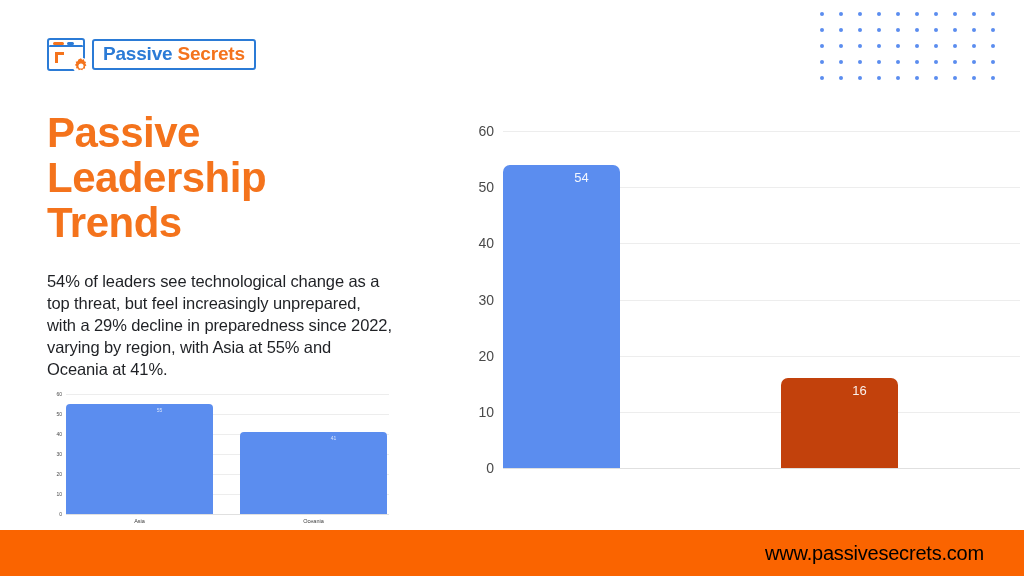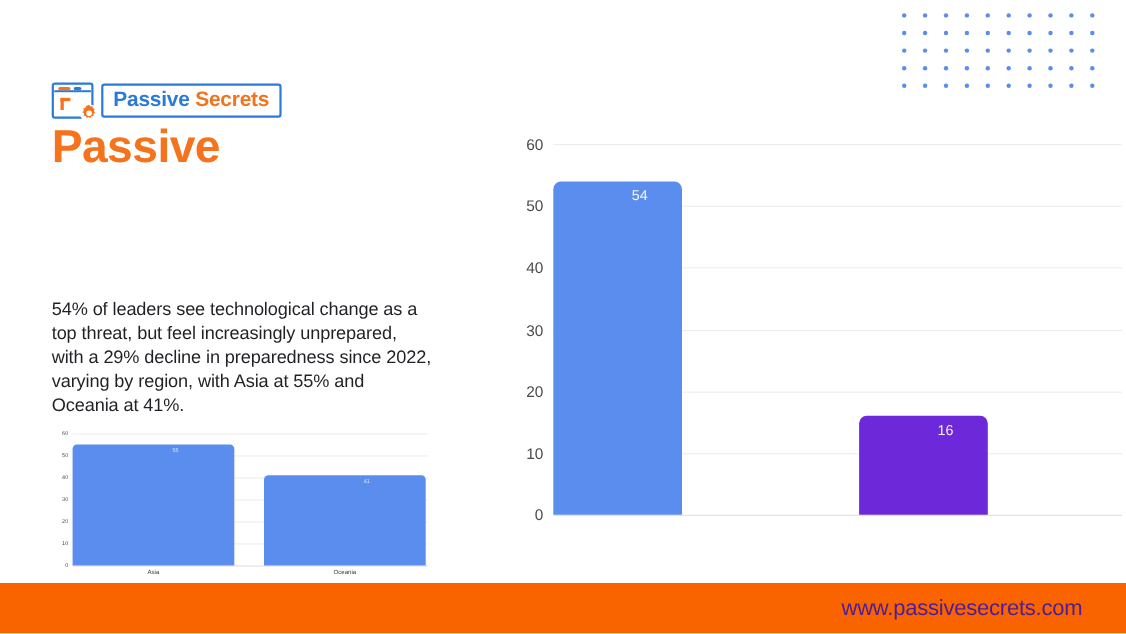--- a/index.html
+++ b/index.html
@@ -21,21 +21,21 @@
   }
   .dot-grid span {
     width:4px; height:4px; border-radius:50%;
     background:#5B8DEF;
     justify-self:center; align-self:center;
   }
 
   
   .logo {
     position:absolute; top:38px; left:47px;
-    display:flex; align-items:center; gap:7px;margin-top:37px;
+    display:flex; align-items:center; gap:7px;
   }
   .logo-mark {
     position:relative;
     width:38px; height:33px;
     border:2px solid #2B7BD6;
     border-radius:3px;
     background:#fff;
   }
   .logo-mark .bar {
     position:absolute; top:0; left:0; right:0; height:7px;
@@ -141,21 +141,21 @@
   #chart-mini .xlabel { font-size:5.5px; padding-top:4px; }
 
   
   .footer {
     position:absolute; left:0; right:0; bottom:0;
     height:46px;
     background:#FA6400;
     display:flex; align-items:center; justify-content:flex-end;
   }
   .footer .url {
-    color:#4c1d95;
+    color:#000000;
     font-size:20px;
     letter-spacing:-0.2px;
     margin-right:40px;
   }
 </style>
 </head>
 <body>
 
 <div class="dot-grid">
     <span style="background: rgb(91, 141, 239);"></span>
@@ -224,20 +224,22 @@
     </svg>
   </div>
   <div class="logo-box">
     <span class="w1">Passive</span>
     <span class="w2">Secrets</span>
   </div>
 </div>
 
 <div class="headline">
   <div>Passive</div>
+  <div>Leadership</div>
+  <div>Trends</div>
 </div>
 
 <p class="body-copy">54% of leaders see technological change as a top threat, but feel increasingly unprepared, with a 29% decline in preparedness since 2022, varying by region, with Asia at 55% and Oceania at 41%.</p>
 
 <div class="chart" id="chart-main">
   <div class="plot">
       <div class="gridline base" style="top: 337px;"></div>
       <div class="ytick" style="top: 337px;">0</div>
       <div class="gridline" style="top: 280.833px;"></div>
       <div class="ytick" style="top: 280.833px;">10</div>
@@ -247,21 +249,21 @@
       <div class="ytick" style="top: 168.5px;">30</div>
       <div class="gridline" style="top: 112.333px;"></div>
       <div class="ytick" style="top: 112.333px;">40</div>
       <div class="gridline" style="top: 56.1667px;"></div>
       <div class="ytick" style="top: 56.1667px;">50</div>
       <div class="gridline" style="top: 0px;"></div>
       <div class="ytick" style="top: 0px;">60</div>
       <div class="bar" style="left: 0px; width: 117px; height: 303.3px; background: rgb(91, 141, 239);">
         <span class="val">54</span>
       </div>
-      <div class="bar" style="left: 278px; width: 117px; height: 89.8667px; background: #6d28d9;">
+      <div class="bar" style="left: 278px; width: 117px; height: 89.8667px; background: #c2410c;">
         <span class="val">16</span>
       </div>
     </div>
 </div>
 
 <div class="chart" id="chart-mini">
   <div class="plot">
       <div class="gridline base" style="top: 120px;"></div>
       <div class="ytick" style="top: 120px;">0</div>
       <div class="gridline" style="top: 100px;"></div>

